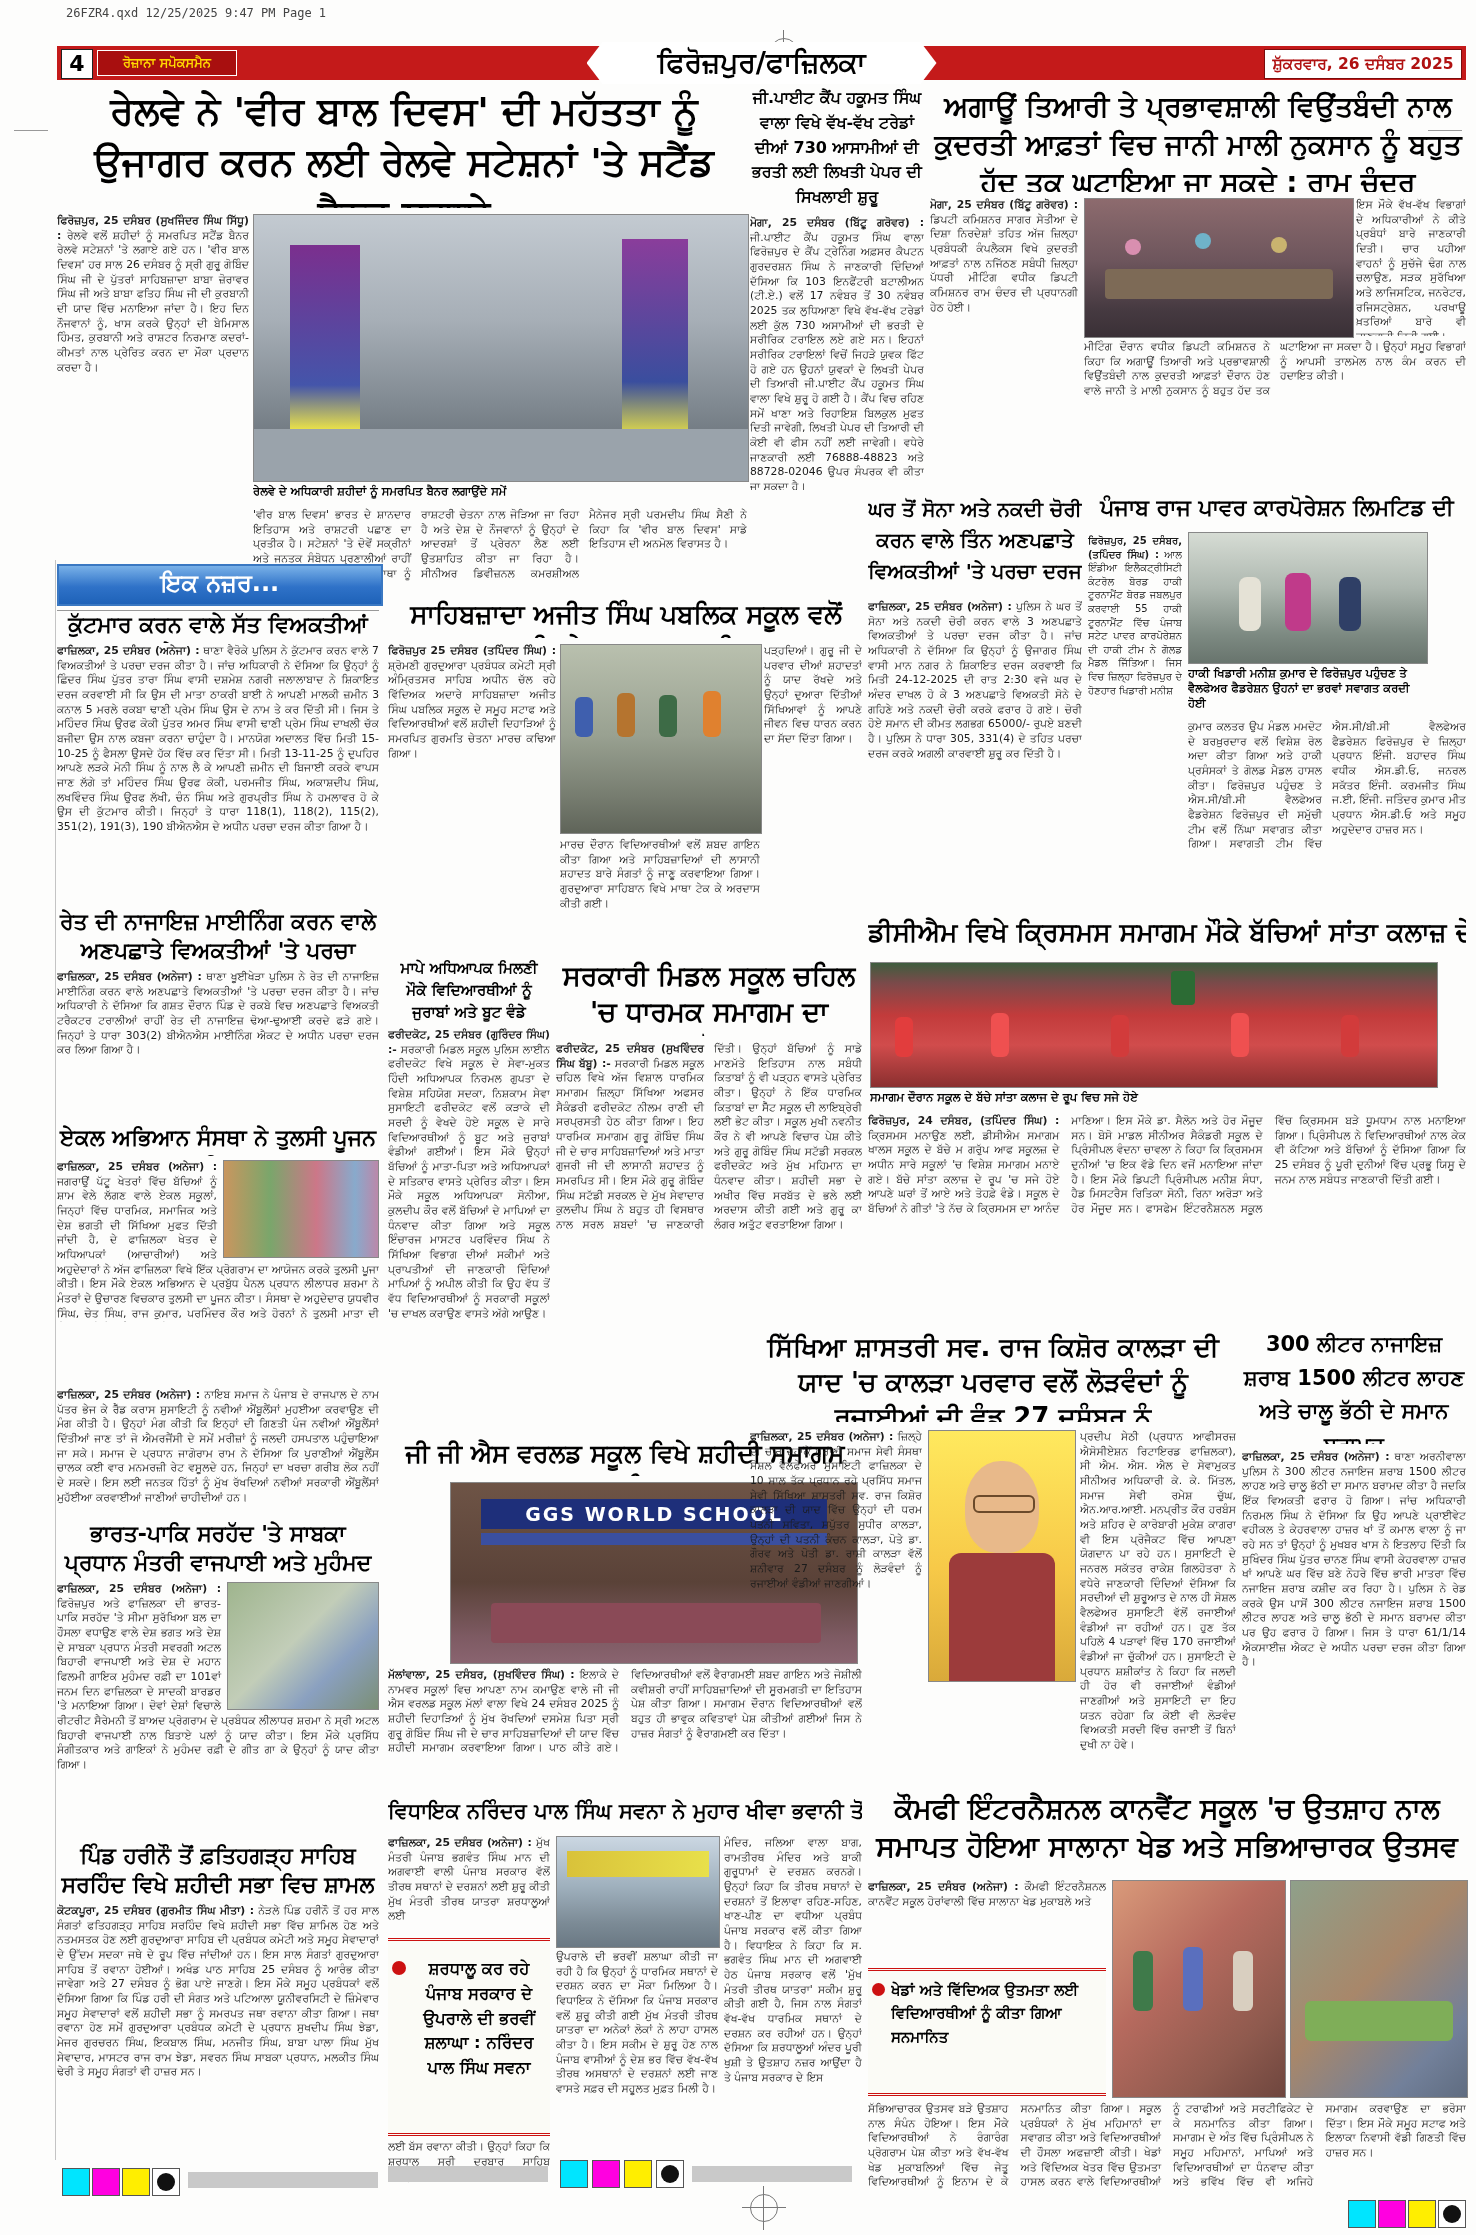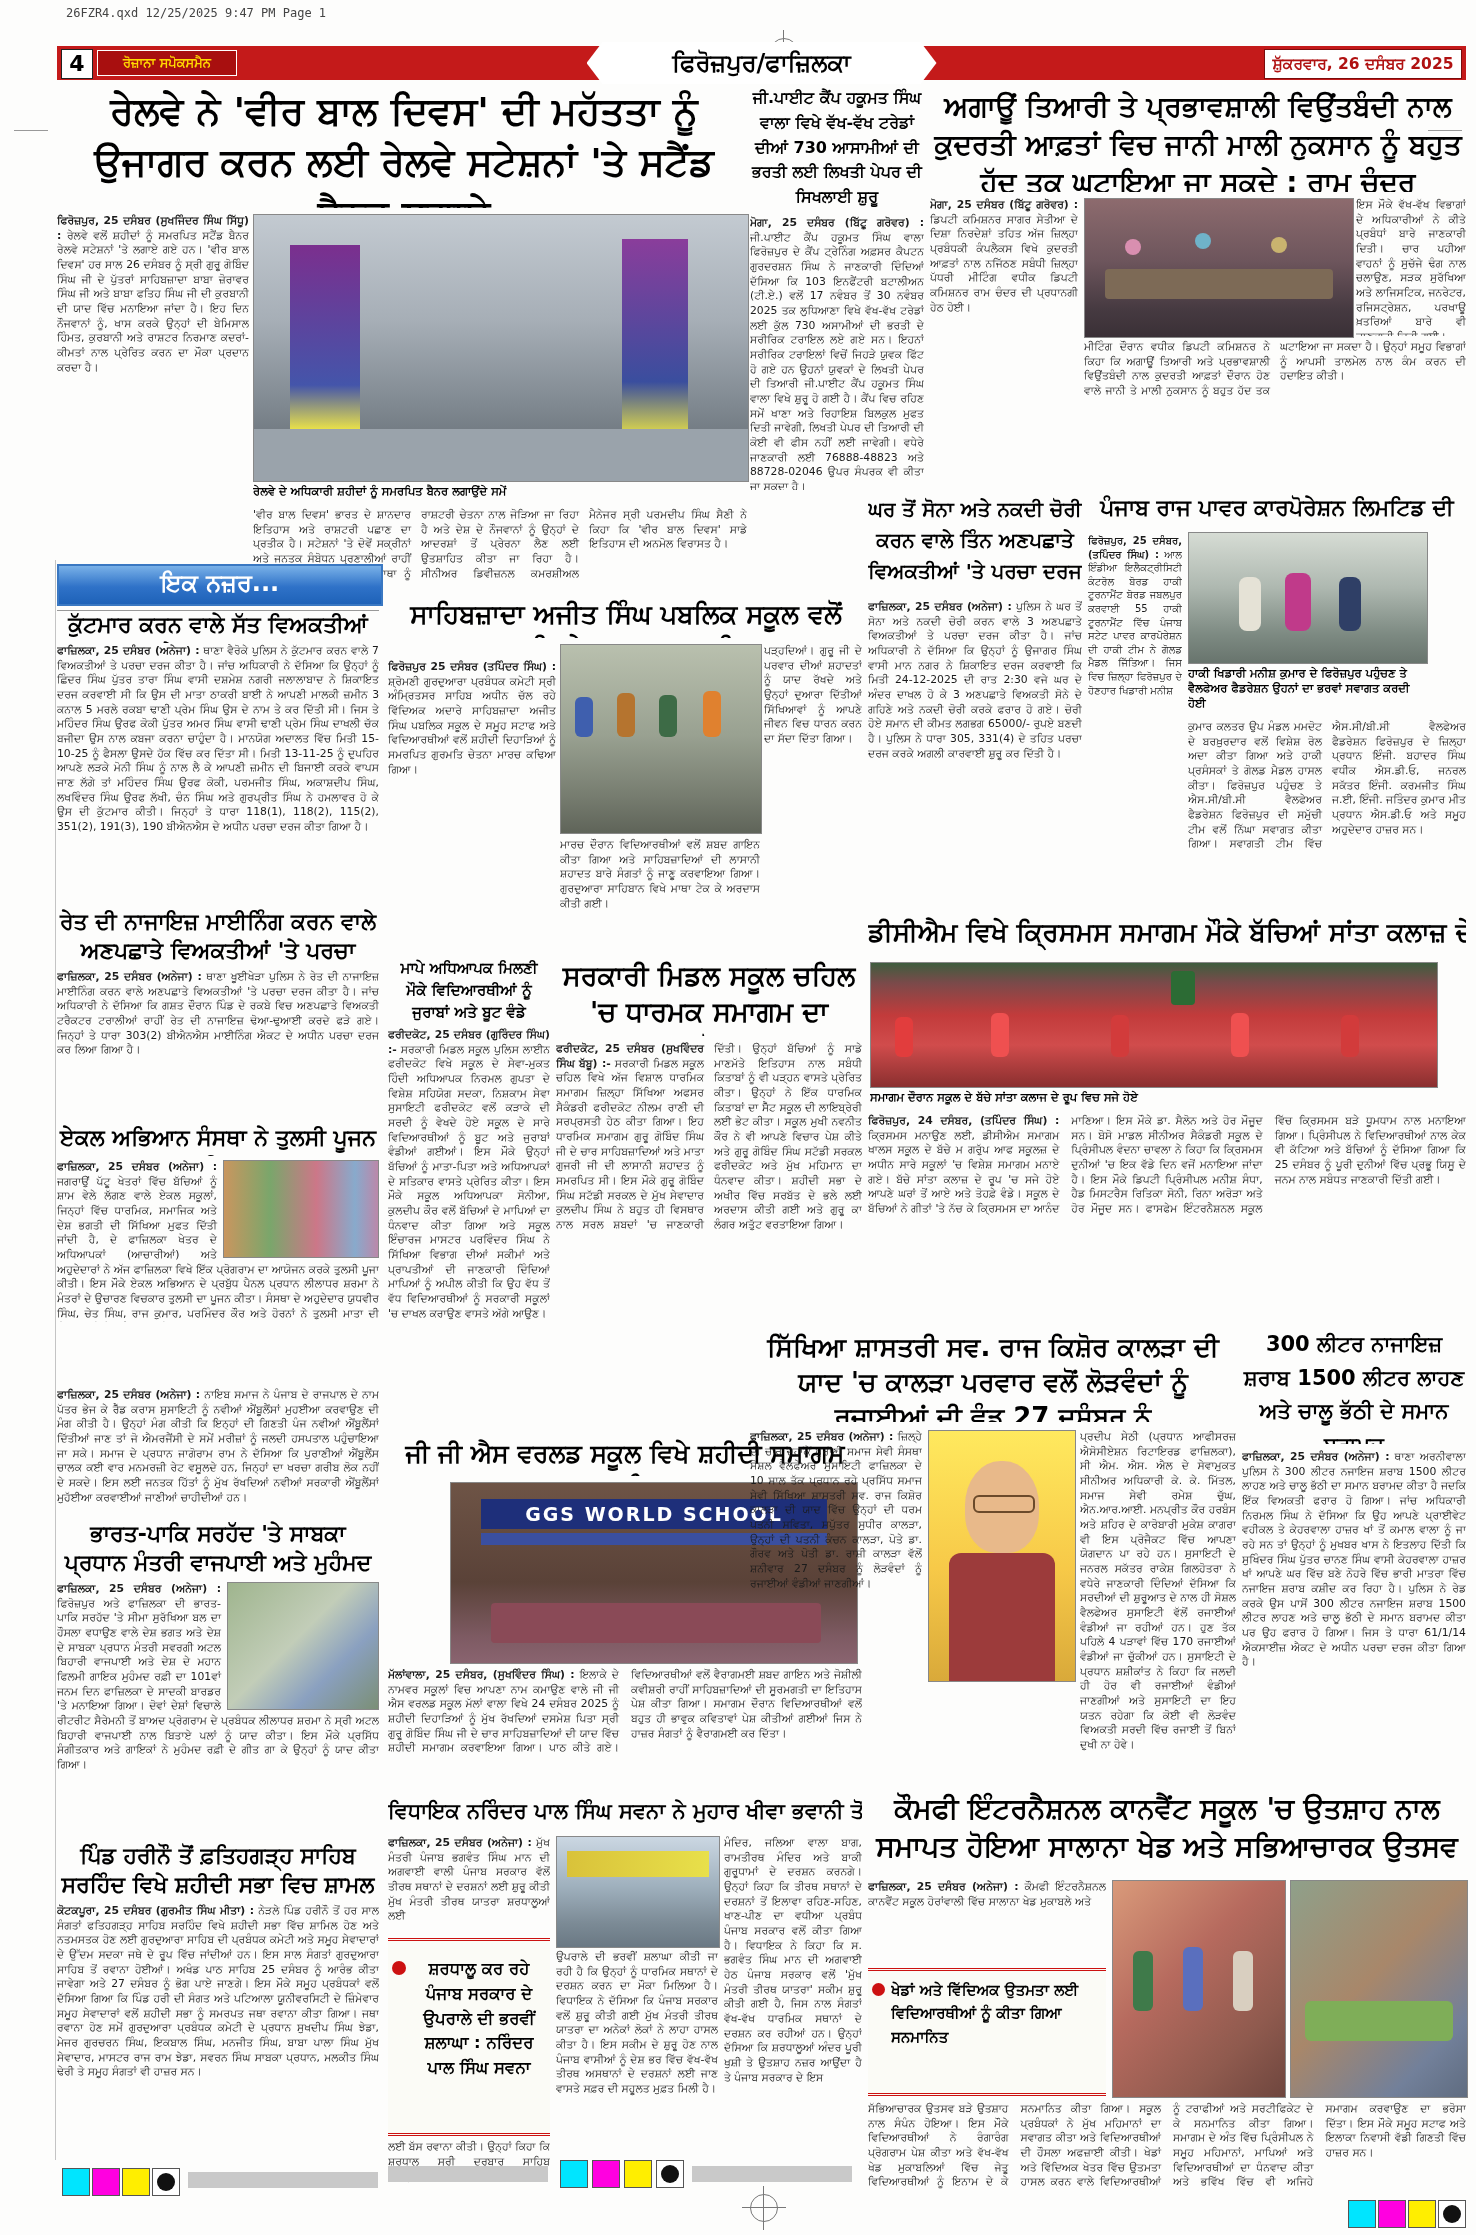--- a/index.html
+++ b/index.html
@@ -36,21 +36,21 @@
   <div class="rule" style="left:1428px;top:130px;width:34px;height:1px;"></div>
   <div class="rule" style="left:55px;top:560px;width:1px;height:1600px;background:#c4c4c4;"></div>
 
   <div class="abs" style="left:57px;top:46px;width:1409px;height:34px;background:#c41a1a;">
     <div class="abs" style="left:4px;top:3px;width:30px;height:28px;background:#fff;border:1px solid #222;
          font-weight:bold;font-size:22px;text-align:center;line-height:28px;color:#000;">4</div>
     <div class="abs" style="left:40px;top:4px;width:138px;height:24px;background:#a80f0f;border:1px solid #fff;
          color:#ffd900;font-weight:bold;font-size:13px;text-align:center;line-height:24px;overflow:hidden;">ਰੋਜ਼ਾਨਾ ਸਪੋਕਸਮੈਨ</div>
     <div class="abs" style="left:50%;top:-4px;transform:translateX(-50%);width:350px;height:42px;background:#fff;
          clip-path:polygon(0 50%,16px 0,calc(100% - 16px) 0,100% 50%,calc(100% - 16px) 100%,16px 100%);
-         font-weight:bold;font-size:24px;color:#000;text-align:center;line-height:42px;">ਫਿਰੋਜ਼ਪੁਰ/ਫਾਜ਼ਿਲਕਾ</div>
+         font-weight:bold;font-size:28px;color:#000;text-align:center;line-height:42px;">ਫਿਰੋਜ਼ਪੁਰ/ਫਾਜ਼ਿਲਕਾ</div>
     <div class="abs" style="right:4px;top:3px;width:196px;height:28px;background:#fff;border:1px solid #7a0d0d;
          color:#b01212;font-weight:bold;font-size:15.5px;text-align:center;line-height:28px;">ਸ਼ੁੱਕਰਵਾਰ, 26 ਦਸੰਬਰ 2025</div>
   </div>
 
   <div class="abs hdl" style="left:57px;top:86px;width:694px;height:122px;font-size:38px;">ਰੇਲਵੇ ਨੇ 'ਵੀਰ ਬਾਲ ਦਿਵਸ' ਦੀ ਮਹੱਤਤਾ ਨੂੰ ਉਜਾਗਰ ਕਰਨ ਲਈ ਰੇਲਵੇ ਸਟੇਸ਼ਨਾਂ 'ਤੇ ਸਟੈਂਡ ਬੈਨਰ ਲਗਾਏ</div>
   <div class="abs bd" style="left:57px;top:214px;width:192px;height:388px;">
     <span class="dl">ਫਿਰੋਜ਼ਪੁਰ, 25 ਦਸੰਬਰ (ਸੁਖਜਿੰਦਰ ਸਿੰਘ ਸਿੱਧੂ) :</span>
     <span>ਰੇਲਵੇ ਵਲੋਂ ਸ਼ਹੀਦਾਂ ਨੂੰ ਸਮਰਪਿਤ ਸਟੈਂਡ ਬੈਨਰ ਰੇਲਵੇ ਸਟੇਸ਼ਨਾਂ 'ਤੇ ਲਗਾਏ ਗਏ ਹਨ। 'ਵੀਰ ਬਾਲ ਦਿਵਸ' ਹਰ ਸਾਲ 26 ਦਸੰਬਰ ਨੂੰ ਸ੍ਰੀ ਗੁਰੂ ਗੋਬਿੰਦ ਸਿੰਘ ਜੀ ਦੇ ਪੁੱਤਰਾਂ ਸਾਹਿਬਜ਼ਾਦਾ ਬਾਬਾ ਜ਼ੋਰਾਵਰ ਸਿੰਘ ਜੀ ਅਤੇ ਬਾਬਾ ਫਤਿਹ ਸਿੰਘ ਜੀ ਦੀ ਕੁਰਬਾਨੀ ਦੀ ਯਾਦ ਵਿੱਚ ਮਨਾਇਆ ਜਾਂਦਾ ਹੈ। ਇਹ ਦਿਨ ਨੌਜਵਾਨਾਂ ਨੂੰ, ਖਾਸ ਕਰਕੇ ਉਨ੍ਹਾਂ ਦੀ ਬੇਮਿਸਾਲ ਹਿੰਮਤ, ਕੁਰਬਾਨੀ ਅਤੇ ਰਾਸ਼ਟਰ ਨਿਰਮਾਣ ਕਦਰਾਂ-ਕੀਮਤਾਂ ਨਾਲ ਪ੍ਰੇਰਿਤ ਕਰਨ ਦਾ ਮੌਕਾ ਪ੍ਰਦਾਨ ਕਰਦਾ ਹੈ।</span>
   </div>
   <div class="ph" style="left:253px;top:214px;width:494px;height:266px;
@@ -122,21 +122,21 @@
     <span>ਫਿਰੋਜ਼ਪੁਰ ਅਤੇ ਫਾਜ਼ਿਲਕਾ ਦੀ ਭਾਰਤ-ਪਾਕਿ ਸਰਹੱਦ 'ਤੇ ਸੀਮਾ ਸੁਰੱਖਿਆ ਬਲ ਦਾ ਹੌਸਲਾ ਵਧਾਉਣ ਵਾਲੇ ਦੇਸ਼ ਭਗਤ ਅਤੇ ਦੇਸ਼ ਦੇ ਸਾਬਕਾ ਪ੍ਰਧਾਨ ਮੰਤਰੀ ਸਵਰਗੀ ਅਟਲ ਬਿਹਾਰੀ ਵਾਜਪਾਈ ਅਤੇ ਦੇਸ਼ ਦੇ ਮਹਾਨ ਫਿਲਮੀ ਗਾਇਕ ਮੁਹੰਮਦ ਰਫ਼ੀ ਦਾ 101ਵਾਂ ਜਨਮ ਦਿਨ ਫਾਜ਼ਿਲਕਾ ਦੇ ਸਾਦਕੀ ਬਾਰਡਰ 'ਤੇ ਮਨਾਇਆ ਗਿਆ। ਦੋਵਾਂ ਦੇਸ਼ਾਂ ਵਿਚਾਲੇ ਰੀਟਰੀਟ ਸੈਰੇਮਨੀ ਤੋਂ ਬਾਅਦ ਪ੍ਰੋਗਰਾਮ ਦੇ ਪ੍ਰਬੰਧਕ ਲੀਲਾਧਰ ਸ਼ਰਮਾ ਨੇ ਸ੍ਰੀ ਅਟਲ ਬਿਹਾਰੀ ਵਾਜਪਾਈ ਨਾਲ ਬਿਤਾਏ ਪਲਾਂ ਨੂੰ ਯਾਦ ਕੀਤਾ। ਇਸ ਮੌਕੇ ਪ੍ਰਸਿੱਧ ਸੰਗੀਤਕਾਰ ਅਤੇ ਗਾਇਕਾਂ ਨੇ ਮੁਹੰਮਦ ਰਫ਼ੀ ਦੇ ਗੀਤ ਗਾ ਕੇ ਉਨ੍ਹਾਂ ਨੂੰ ਯਾਦ ਕੀਤਾ ਗਿਆ।</span>
   </div>
 
   <div class="abs hd" style="left:57px;top:1842px;width:322px;height:58px;font-size:22px;">ਪਿੰਡ ਹਰੀਨੌ ਤੋਂ ਫ਼ਤਿਹਗੜ੍ਹ ਸਾਹਿਬ ਸਰਹਿੰਦ ਵਿਖੇ ਸ਼ਹੀਦੀ ਸਭਾ ਵਿਚ ਸ਼ਾਮਲ ਹੋਣ ਜਥਾ ਰਵਾਨਾ</div>
   <div class="abs bd" style="left:57px;top:1904px;width:322px;height:246px;">
     <span class="dl">ਕੋਟਕਪੂਰਾ, 25 ਦਸੰਬਰ (ਗੁਰਮੀਤ ਸਿੰਘ ਮੀਤਾ) :</span>
     <span>ਨੇੜਲੇ ਪਿੰਡ ਹਰੀਨੌ ਤੋਂ ਹਰ ਸਾਲ ਸੰਗਤਾਂ ਫਤਿਹਗੜ੍ਹ ਸਾਹਿਬ ਸਰਹਿੰਦ ਵਿਖੇ ਸ਼ਹੀਦੀ ਸਭਾ ਵਿੱਚ ਸ਼ਾਮਿਲ ਹੋਣ ਅਤੇ ਨਤਮਸਤਕ ਹੋਣ ਲਈ ਗੁਰਦੁਆਰਾ ਸਾਹਿਬ ਦੀ ਪ੍ਰਬੰਧਕ ਕਮੇਟੀ ਅਤੇ ਸਮੂਹ ਸੇਵਾਦਾਰਾਂ ਦੇ ਉੱਦਮ ਸਦਕਾ ਜਥੇ ਦੇ ਰੂਪ ਵਿੱਚ ਜਾਂਦੀਆਂ ਹਨ। ਇਸ ਸਾਲ ਸੰਗਤਾਂ ਗੁਰਦੁਆਰਾ ਸਾਹਿਬ ਤੋਂ ਰਵਾਨਾ ਹੋਈਆਂ। ਅਖੰਡ ਪਾਠ ਸਾਹਿਬ 25 ਦਸੰਬਰ ਨੂੰ ਆਰੰਭ ਕੀਤਾ ਜਾਵੇਗਾ ਅਤੇ 27 ਦਸੰਬਰ ਨੂੰ ਭੋਗ ਪਾਏ ਜਾਣਗੇ। ਇਸ ਮੌਕੇ ਸਮੂਹ ਪ੍ਰਬੰਧਕਾਂ ਵਲੋਂ ਦੱਸਿਆ ਗਿਆ ਕਿ ਪਿੰਡ ਹਰੀ ਦੀ ਸੰਗਤ ਅਤੇ ਪਟਿਆਲਾ ਯੂਨੀਵਰਸਿਟੀ ਦੇ ਜ਼ਿੰਮੇਵਾਰ ਸਮੂਹ ਸੇਵਾਦਾਰਾਂ ਵਲੋਂ ਸ਼ਹੀਦੀ ਸਭਾ ਨੂੰ ਸਮਰਪਤ ਜਥਾ ਰਵਾਨਾ ਕੀਤਾ ਗਿਆ। ਜਥਾ ਰਵਾਨਾ ਹੋਣ ਸਮੇਂ ਗੁਰਦੁਆਰਾ ਪ੍ਰਬੰਧਕ ਕਮੇਟੀ ਦੇ ਪ੍ਰਧਾਨ ਸੁਖਦੀਪ ਸਿੰਘ ਝੇਡਾ, ਮੇਜਰ ਗੁਰਚਰਨ ਸਿੰਘ, ਇਕਬਾਲ ਸਿੰਘ, ਮਨਜੀਤ ਸਿੰਘ, ਬਾਬਾ ਪਾਲਾ ਸਿੰਘ ਮੁੱਖ ਸੇਵਾਦਾਰ, ਮਾਸਟਰ ਰਾਜ ਰਾਮ ਝੇਡਾ, ਸਵਰਨ ਸਿੰਘ ਸਾਬਕਾ ਪ੍ਰਧਾਨ, ਮਲਕੀਤ ਸਿੰਘ ਢੇਰੀ ਤੇ ਸਮੂਹ ਸੰਗਤਾਂ ਵੀ ਹਾਜ਼ਰ ਸਨ।</span>
   </div>
 
   <div class="abs hd" style="left:390px;top:598px;width:472px;height:40px;font-size:26px;">ਸਾਹਿਬਜ਼ਾਦਾ ਅਜੀਤ ਸਿੰਘ ਪਬਲਿਕ ਸਕੂਲ ਵਲੋਂ ਗੁਰਮਤਿ ਚੇਤਨਾ ਮਾਰਚ ਕਢਿਆ</div>
-  <div class="abs bd" style="left:388px;top:644px;width:168px;height:312px;margin-top:16px;">
+  <div class="abs bd" style="left:388px;top:644px;width:168px;height:312px;">
     <span class="dl">ਫਿਰੋਜ਼ਪੁਰ 25 ਦਸੰਬਰ (ਤਪਿੰਦਰ ਸਿੰਘ) :</span>
     <span>ਸ਼੍ਰੋਮਣੀ ਗੁਰਦੁਆਰਾ ਪ੍ਰਬੰਧਕ ਕਮੇਟੀ ਸ੍ਰੀ ਅੰਮ੍ਰਿਤਸਰ ਸਾਹਿਬ ਅਧੀਨ ਚੱਲ ਰਹੇ ਵਿੱਦਿਅਕ ਅਦਾਰੇ ਸਾਹਿਬਜ਼ਾਦਾ ਅਜੀਤ ਸਿੰਘ ਪਬਲਿਕ ਸਕੂਲ ਦੇ ਸਮੂਹ ਸਟਾਫ ਅਤੇ ਵਿਦਿਆਰਥੀਆਂ ਵਲੋਂ ਸ਼ਹੀਦੀ ਦਿਹਾੜਿਆਂ ਨੂੰ ਸਮਰਪਿਤ ਗੁਰਮਤਿ ਚੇਤਨਾ ਮਾਰਚ ਕਢਿਆ ਗਿਆ।</span>
   </div>
   <div class="ph" style="left:560px;top:644px;width:200px;height:188px;
        background:linear-gradient(180deg,#b9c0ae 0%,#99a191 48%,#777d70 80%,#5f6459 100%);">
     <div class="abs" style="left:14px;top:52px;width:18px;height:40px;background:#3f5fae;border-radius:6px;"></div>
     <div class="abs" style="left:56px;top:48px;width:18px;height:44px;background:#b5742f;border-radius:6px;"></div>
     <div class="abs" style="left:98px;top:50px;width:18px;height:42px;background:#3d6b46;border-radius:6px;"></div>
     <div class="abs" style="left:142px;top:46px;width:18px;height:46px;background:#e0812f;border-radius:6px;"></div>
   </div>

